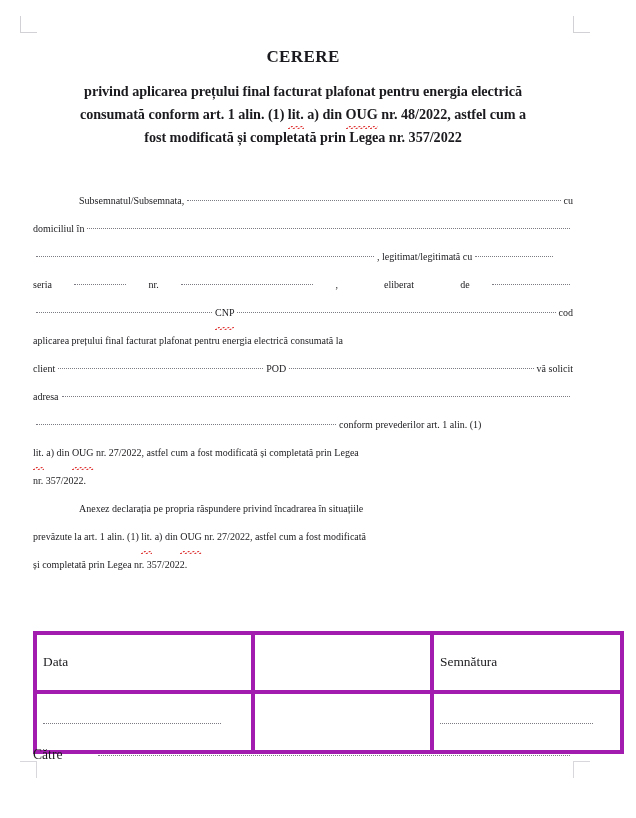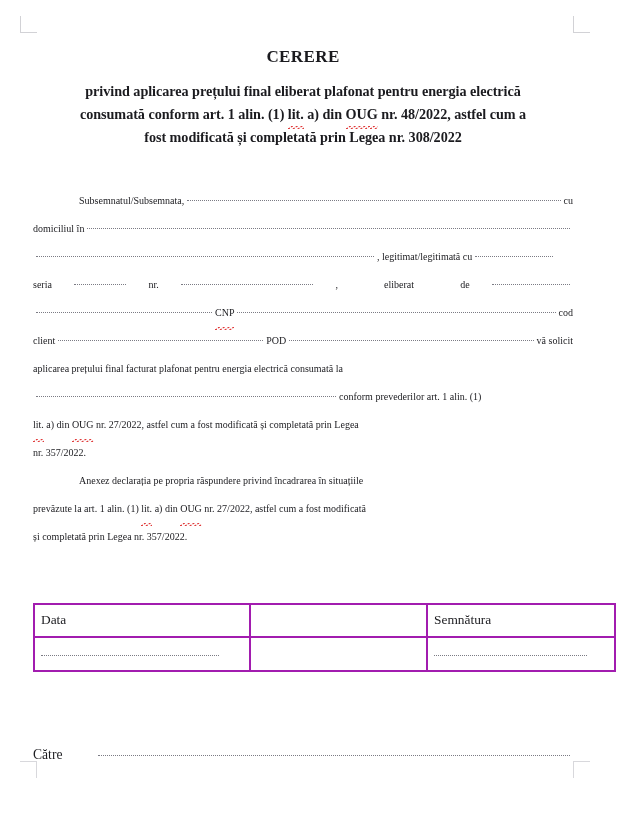--- a/index.html
+++ b/index.html
@@ -66,23 +66,23 @@
   }
 
   
   .sig-table{
     margin-top:52px;
     width:539px;
     border-collapse:collapse;
     table-layout:fixed;
   }
   .sig-table td{
-    border:2px solid #a21caf;
+    border:4px solid #a21caf;
     height:19px;
-    padding:6px 6px;
+    padding:18px 6px;
     font-size:13.4px;
     vertical-align:top;
     line-height:17px;
   }
   .sig-table tr.row-fill td{height:20px;}
   .cell-dots{
     display:block;
     border-bottom:1.6px dotted #7b7b84;
     height:11px;
     width:88%;
@@ -101,23 +101,23 @@
 
 <div class="crop tl"></div>
 <div class="crop tr"></div>
 <div class="crop bl"></div>
 <div class="crop br"></div>
 
 <div class="page">
 
   <div class="title-block">
     <div class="doc-title">CERERE</div>
-    <div class="subtitle-line">privind aplicarea prețului final eliberat plafonat pentru energia electrică</div>
+    <div class="subtitle-line">privind aplicarea prețului final facturat plafonat pentru energia electrică</div>
     <div class="subtitle-line"><span>consumată conform art. 1 alin. (1) </span><span class="sq">lit.</span><span> a) din </span><span class="sq">OUG</span><span> nr. 48/2022, astfel cum a</span></div>
-    <div class="subtitle-line">fost modificată și completată prin Legea nr. 308/2022</div>
+    <div class="subtitle-line">fost modificată și completată prin Legea nr. 357/2022</div>
   </div>
 
   <div class="body-block">
 
     <div class="ln">
       <span class="indent"></span><span>Subsemnatul/Subsemnata,</span>
       <span class="dots"></span>
       <span>cu</span>
     </div>
 
@@ -144,31 +144,35 @@
     </div>
 
     <div class="ln">
       <span class="dots fixed-xl"></span>
       <span class="sq">CNP</span>
       <span class="dots"></span>
       <span>cod</span>
     </div>
 
     <div class="ln">
+      <span>aplicarea prețului final facturat plafonat pentru energia electrică consumată la</span>
+    </div>
+
+    <div class="ln">
       <span>client</span>
       <span class="dots w205"></span>
       <span>POD</span>
       <span class="dots"></span>
       <span>vă solicit</span>
     </div>
 
     <div class="ln">
-      <span>aplicarea prețului final facturat plafonat pentru energia electrică consumată la</span>
-    </div>
-
+      <span>adresa</span>
+      <span class="dots"></span>
+    </div>
 
     <div class="ln">
       <span class="dots w300"></span>
       <span>conform prevederilor art. 1 alin. (1)</span>
     </div>
 
     <div class="ln">
       <span class="sq">lit.</span><span> a) din </span><span class="sq">OUG</span><span> nr. 27/2022, astfel cum a fost modificată și completată prin Legea</span>
     </div>
 

